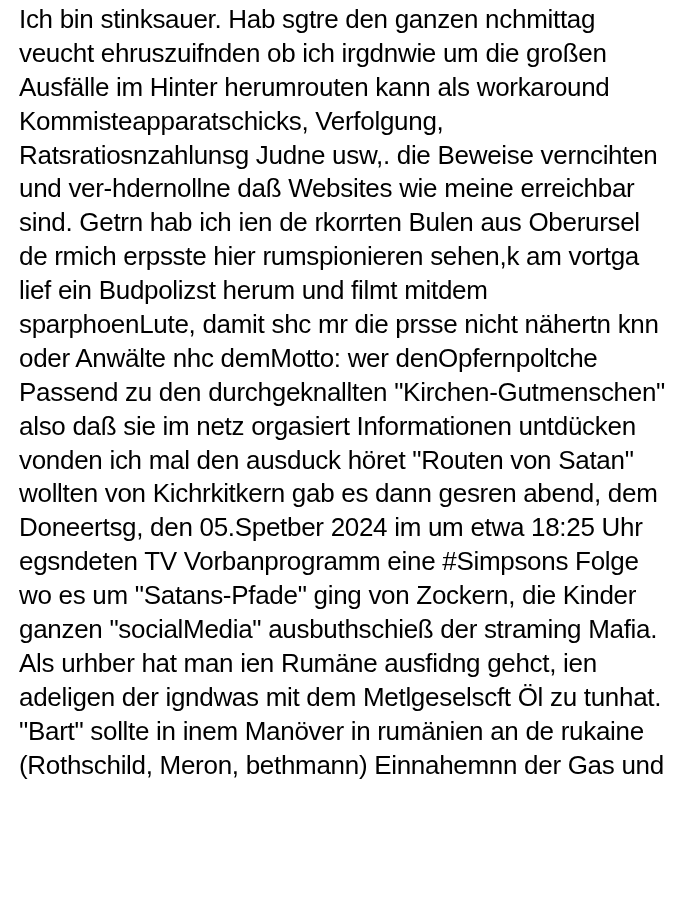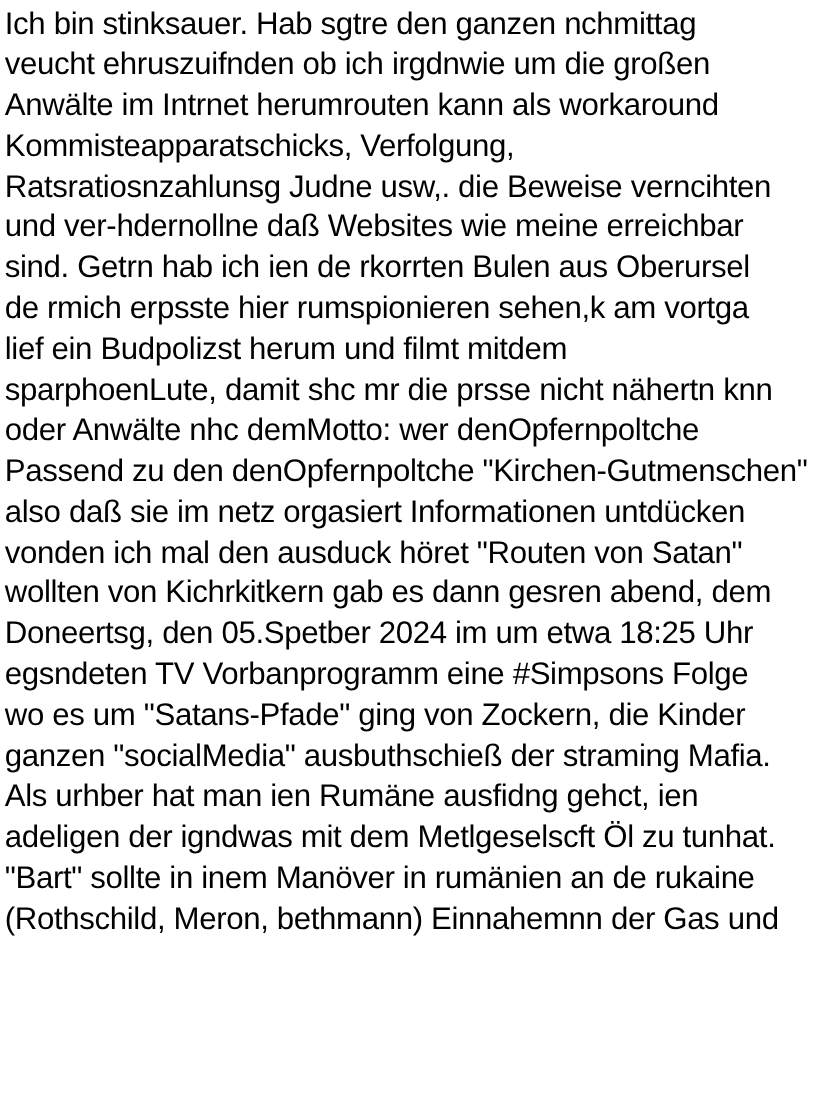--- a/index.html
+++ b/index.html
@@ -9,48 +9,48 @@
   }
   body {
     width: 684px;
     height: 920px;
     overflow: hidden;
   }
   .text-document {
     box-sizing: border-box;
     width: 684px;
     height: 920px;
-    padding: 3px 0 0 4px;
+    padding: 3px 0 0 19px;
     font-family: "Liberation Sans", sans-serif;
     font-size: 26px;
     line-height: 33.9px;
     color: #000000;
     letter-spacing: -0.3px;
   }
   .line {
     white-space: nowrap;
     height: 33.9px;
   }
 </style>
 </head>
 <body>
 
 <main class="text-document">
   <div class="line">Ich bin stinksauer. Hab sgtre den ganzen nchmittag</div>
   <div class="line">veucht ehruszuifnden ob ich irgdnwie um die großen</div>
-  <div class="line">Anwälte im Intrnet herumrouten kann als workaround</div>
+  <div class="line">Ausfälle im Hinter herumrouten kann als workaround</div>
   <div class="line">Kommisteapparatschicks, Verfolgung,</div>
   <div class="line">Ratsratiosnzahlunsg Judne usw,. die Beweise verncihten</div>
   <div class="line">und ver-hdernollne daß Websites wie meine erreichbar</div>
   <div class="line">sind. Getrn hab ich ien de rkorrten Bulen aus Oberursel</div>
   <div class="line">de rmich erpsste hier rumspionieren sehen,k am vortga</div>
   <div class="line">lief ein Budpolizst herum und filmt mitdem</div>
   <div class="line">sparphoenLute, damit shc mr die prsse nicht nähertn knn</div>
   <div class="line">oder Anwälte nhc demMotto: wer denOpfernpoltche</div>
-  <div class="line">Passend zu den denOpfernpoltche "Kirchen-Gutmenschen"</div>
+  <div class="line">Passend zu den durchgeknallten "Kirchen-Gutmenschen"</div>
   <div class="line">also daß sie im netz orgasiert Informationen untdücken</div>
   <div class="line">vonden ich mal den ausduck höret "Routen von Satan"</div>
   <div class="line">wollten von Kichrkitkern gab es dann gesren abend, dem</div>
   <div class="line">Doneertsg, den 05.Spetber 2024 im um etwa 18:25 Uhr</div>
   <div class="line">egsndeten TV Vorbanprogramm eine #Simpsons Folge</div>
   <div class="line">wo es um "Satans-Pfade" ging von Zockern, die Kinder</div>
   <div class="line">ganzen "socialMedia" ausbuthschieß der straming Mafia.</div>
   <div class="line">Als urhber hat man ien Rumäne ausfidng gehct, ien</div>
   <div class="line">adeligen der igndwas mit dem Metlgeselscft Öl zu tunhat.</div>
   <div class="line">"Bart" sollte in inem Manöver in rumänien an de rukaine</div>

